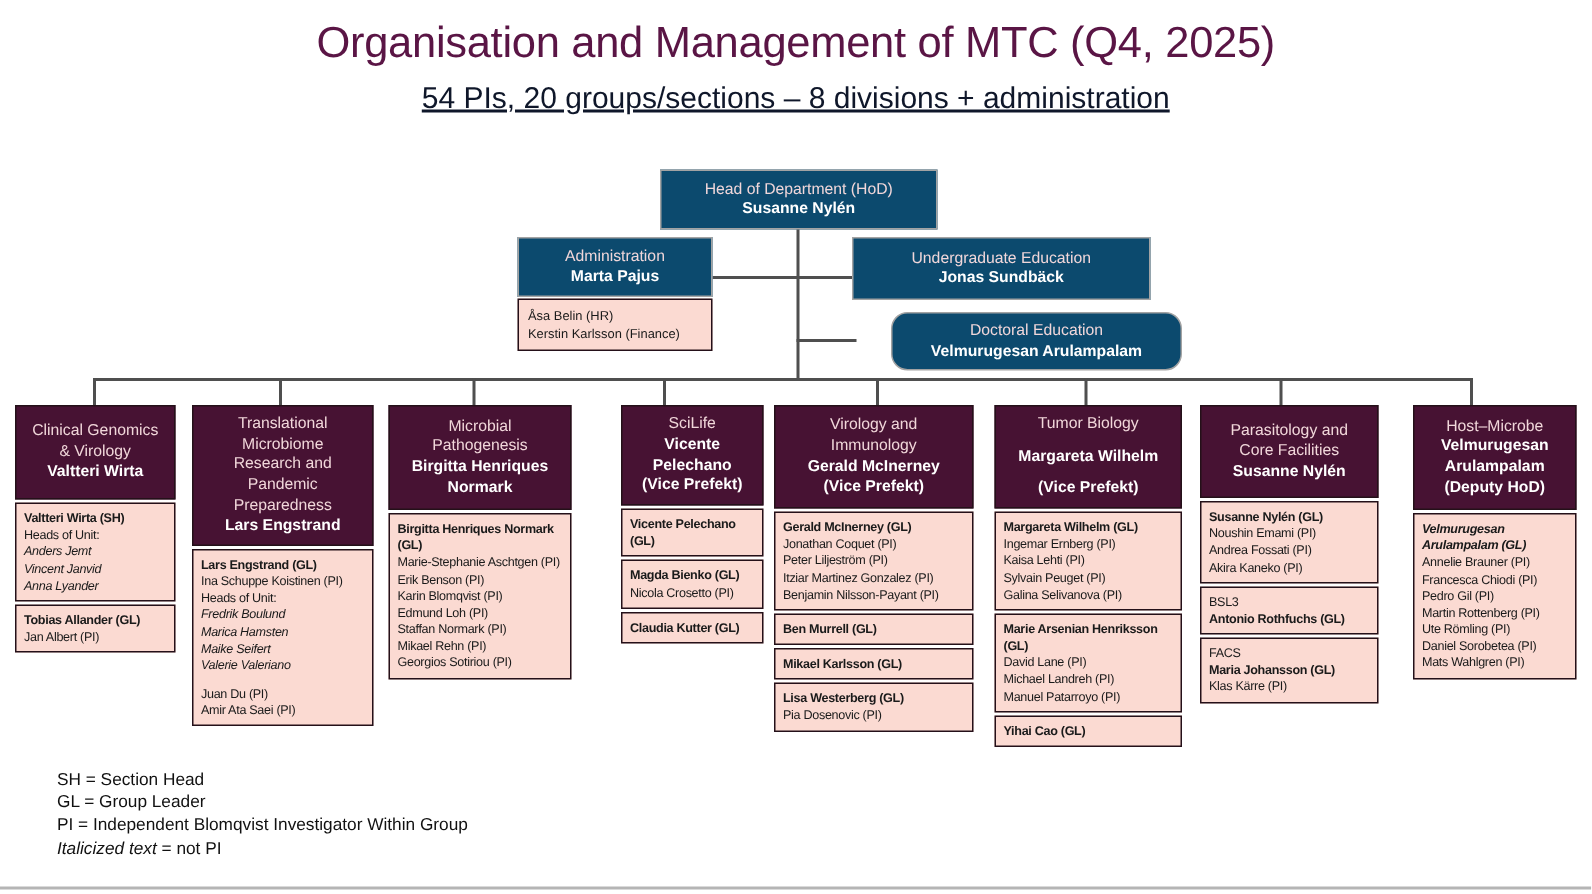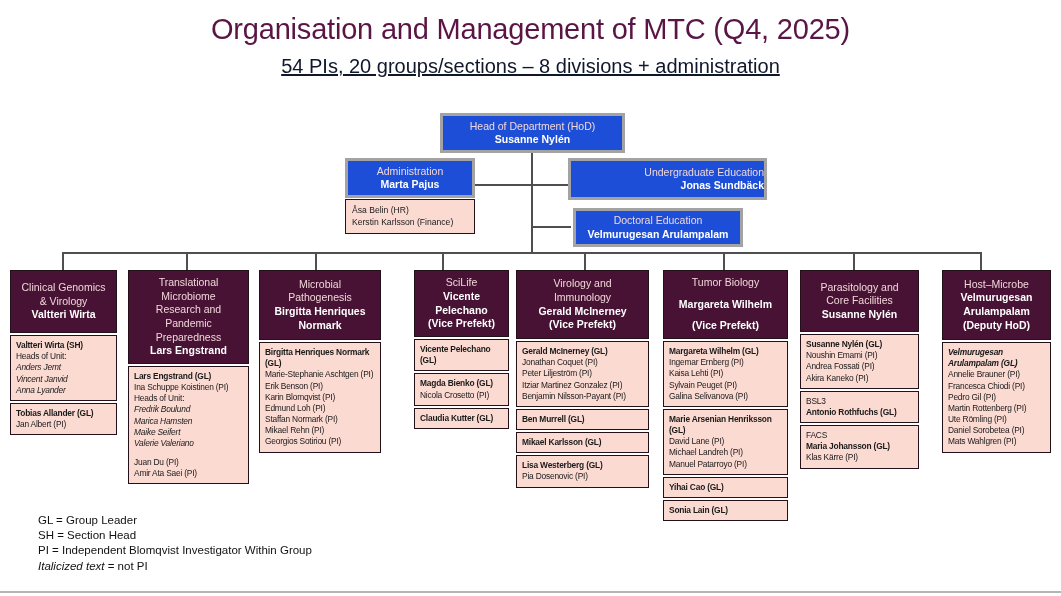--- a/index.html
+++ b/index.html
@@ -20,30 +20,30 @@
   .line { position:absolute; background:#4f4f4f; }
   #center-vline   { left:531px; top:152px; width:2px;  height:101px; }
   #admin-hline    { left:475px; top:184px; width:94px; height:2px; }
   #doctoral-hline { left:531px; top:226px; width:40px; height:2px; }
   #div-hline      { left:62px;  top:252px; width:920px; height:2px; }
   .drop { top:252px; width:2px; height:19px; }
   #drop1{left:62px;} #drop2{left:186px;} #drop3{left:315px;} #drop4{left:442px;}
   #drop5{left:584px;} #drop6{left:723px;} #drop7{left:853px;} #drop8{left:980px;}
   
   .nbox {
-    position:absolute; background:#1d4ed8; border:3px solid #a3a3a3;
+    position:absolute; background:#0c4a6e; border:1px solid #a3a3a3;
     display:flex; flex-direction:column; justify-content:center; align-items:center;
     text-align:center; color:#f1d7da;
   }
   .nbox .label { font-size:10.5px; line-height:1.25; }
   .nbox .name  { font-size:10.5px; font-weight:bold; color:#ffffff; line-height:1.25; }
   #hod      { left:440px; top:113px; width:185px; height:40px; }
   #admin    { left:345px; top:158px; width:130px; height:40px; }
-  #undergrad{ left:568px; top:158px; width:199px; height:42px;align-items:flex-end; }
-  #doctoral { left:573px; top:208px; width:170px; height:39px; }
+  #undergrad{ left:568px; top:158px; width:199px; height:42px; }
+  #doctoral { left:594px; top:208px; width:194px; height:39px;border-radius:11px; }
   #admin-staff {
     position:absolute; left:345px; top:199px; width:130px; height:35px;
     background:#fbdad2; border:1px solid #241019; padding:4px 6px;
     font-size:8.6px; line-height:1.4; color:#1a1a1a;
   }
   
   .division { position:absolute; top:270px; }
   .division:nth-child(1){ left:10px;  width:107px; }
   .division:nth-child(2){ left:128px; width:121px; }
   .division:nth-child(3){ left:259px; width:122px; }
@@ -246,23 +246,20 @@
         </div>
         <div class="group">
           <div class="member bold">Marie Arsenian Henriksson (GL)</div>
           <div class="member">David Lane (PI)</div>
           <div class="member">Michael Landreh (PI)</div>
           <div class="member">Manuel Patarroyo (PI)</div>
         </div>
         <div class="group">
           <div class="member bold">Yihai Cao (GL)</div>
         </div>
-        <div class="group">
-          <div class="member bold">Sonia Lain (GL)</div>
-        </div>
       </div>
       <div class="division">
         <div class="div-header">
           <div>Parasitology and</div>
           <div>Core Facilities</div>
           <div class="hname">Susanne Nylén</div>
         </div>
         <div class="group">
           <div class="member bold">Susanne Nylén (GL)</div>
           <div class="member">Noushin Emami (PI)</div>
@@ -292,20 +289,20 @@
           <div class="member">Pedro Gil (PI)</div>
           <div class="member">Martin Rottenberg (PI)</div>
           <div class="member">Ute Römling (PI)</div>
           <div class="member">Daniel Sorobetea (PI)</div>
           <div class="member">Mats Wahlgren (PI)</div>
         </div>
       </div>
     </div>
 
   <div id="legend">
+    <div>SH = Section Head</div>
     <div>GL = Group Leader</div>
-    <div>SH = Section Head</div>
     <div>PI = Independent Blomqvist Investigator Within Group</div>
     <div><span class="it">Italicized text</span><span> = not PI</span></div>
   </div>
 
   <div id="bottom-rule"></div>
 </div>
 
 </body></html>

